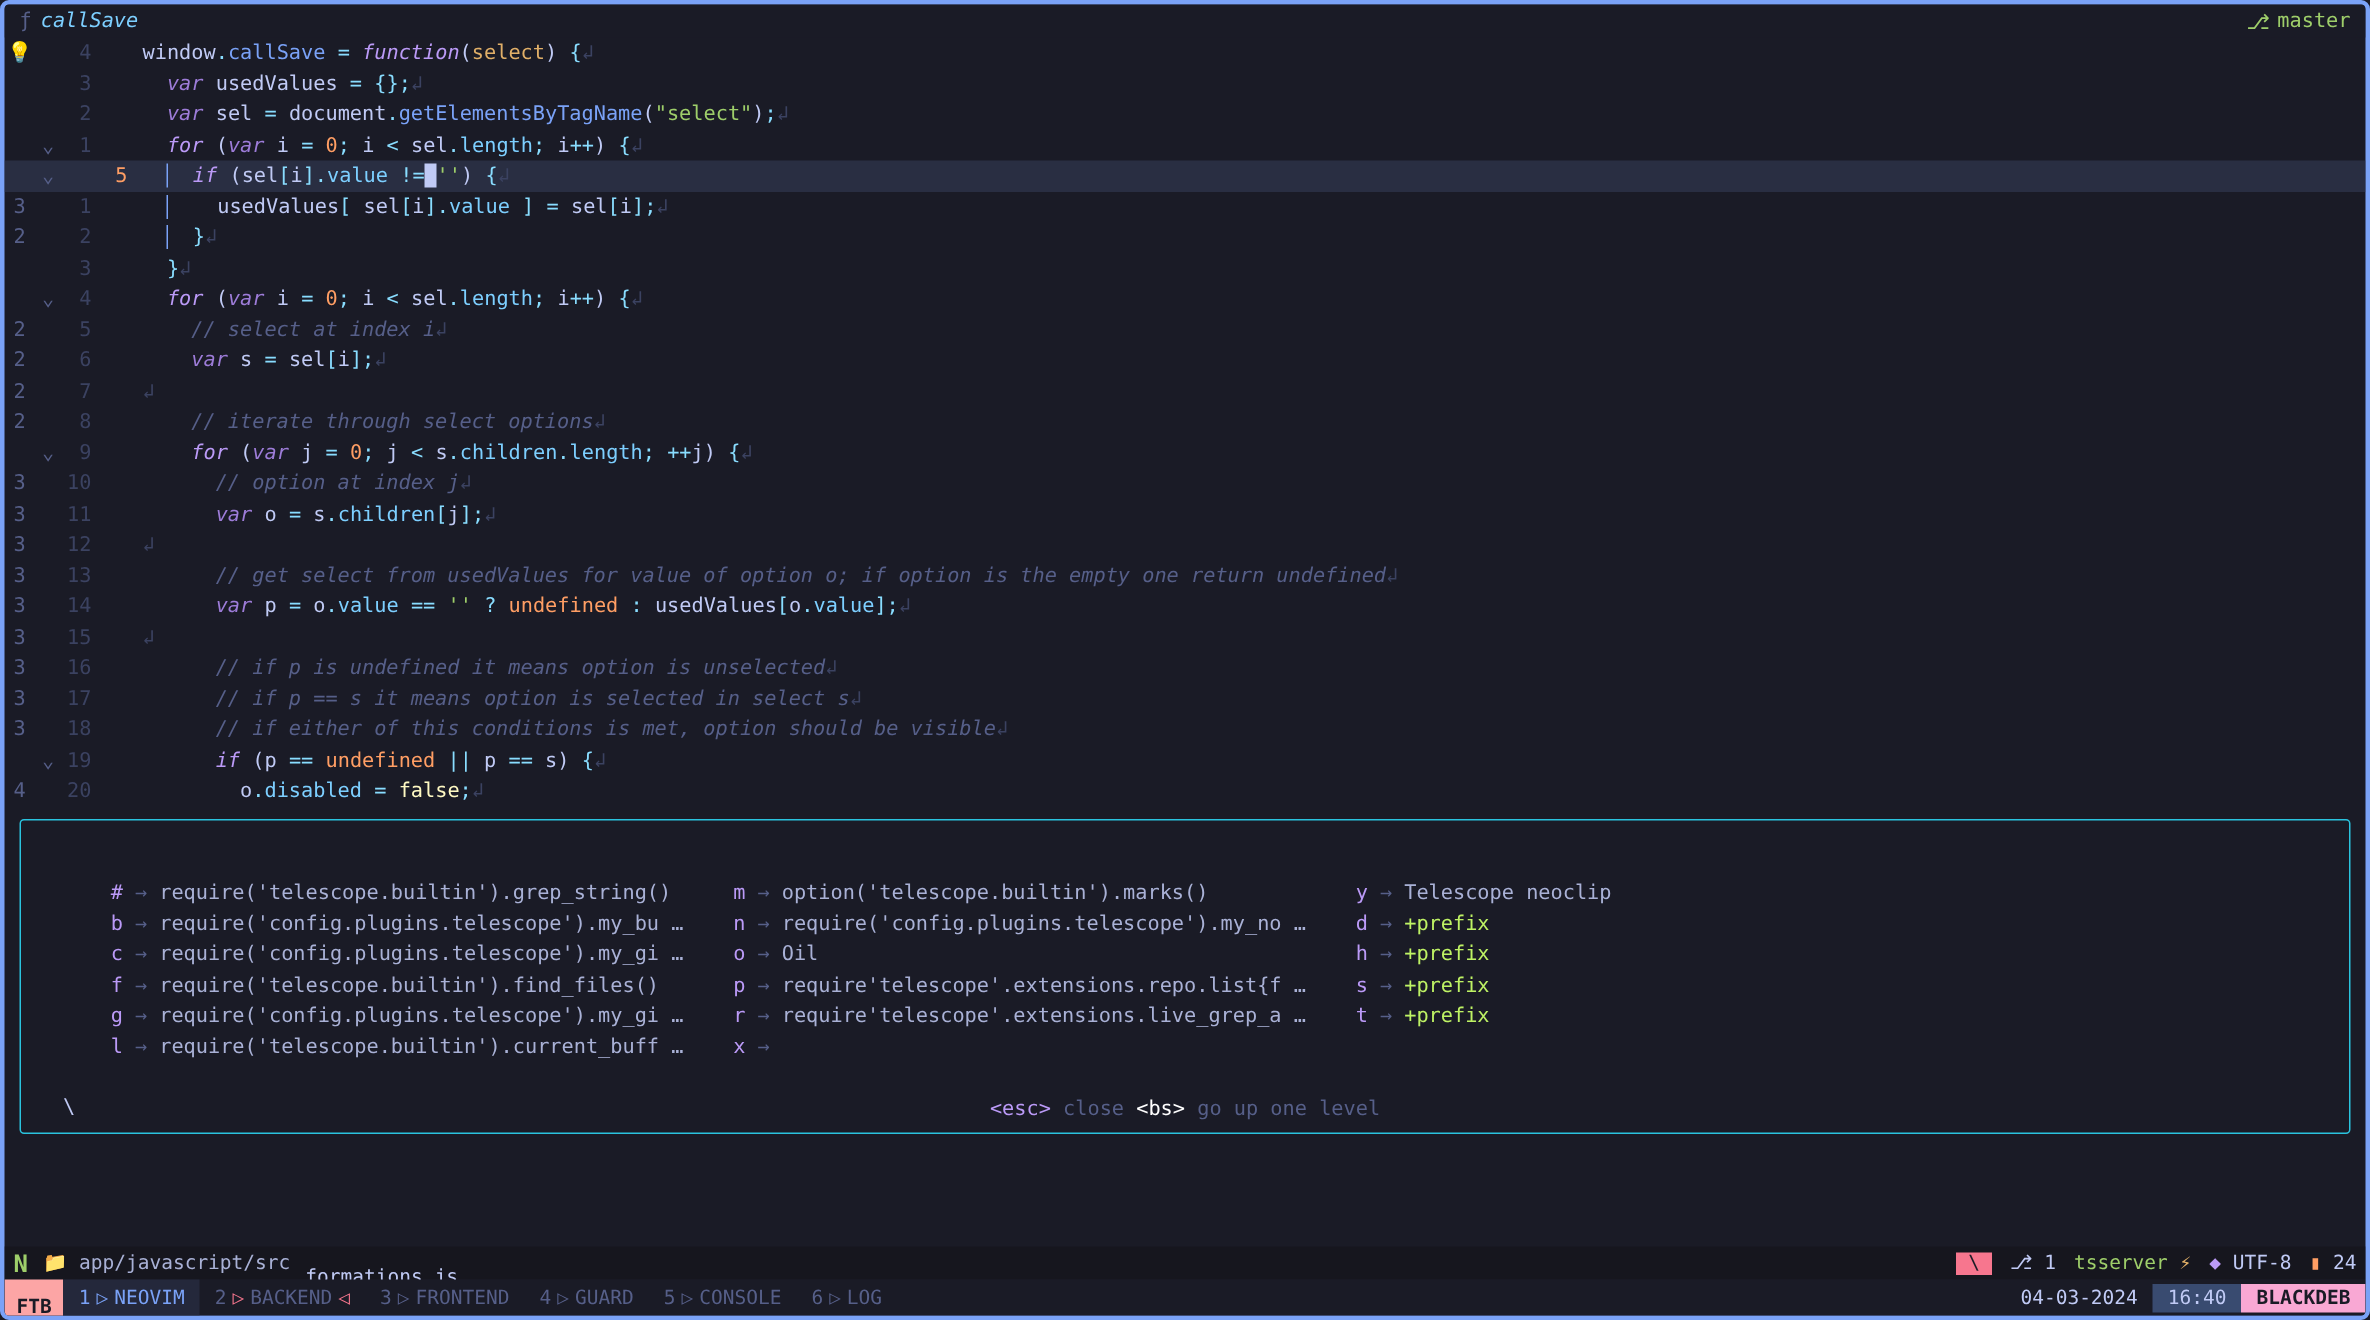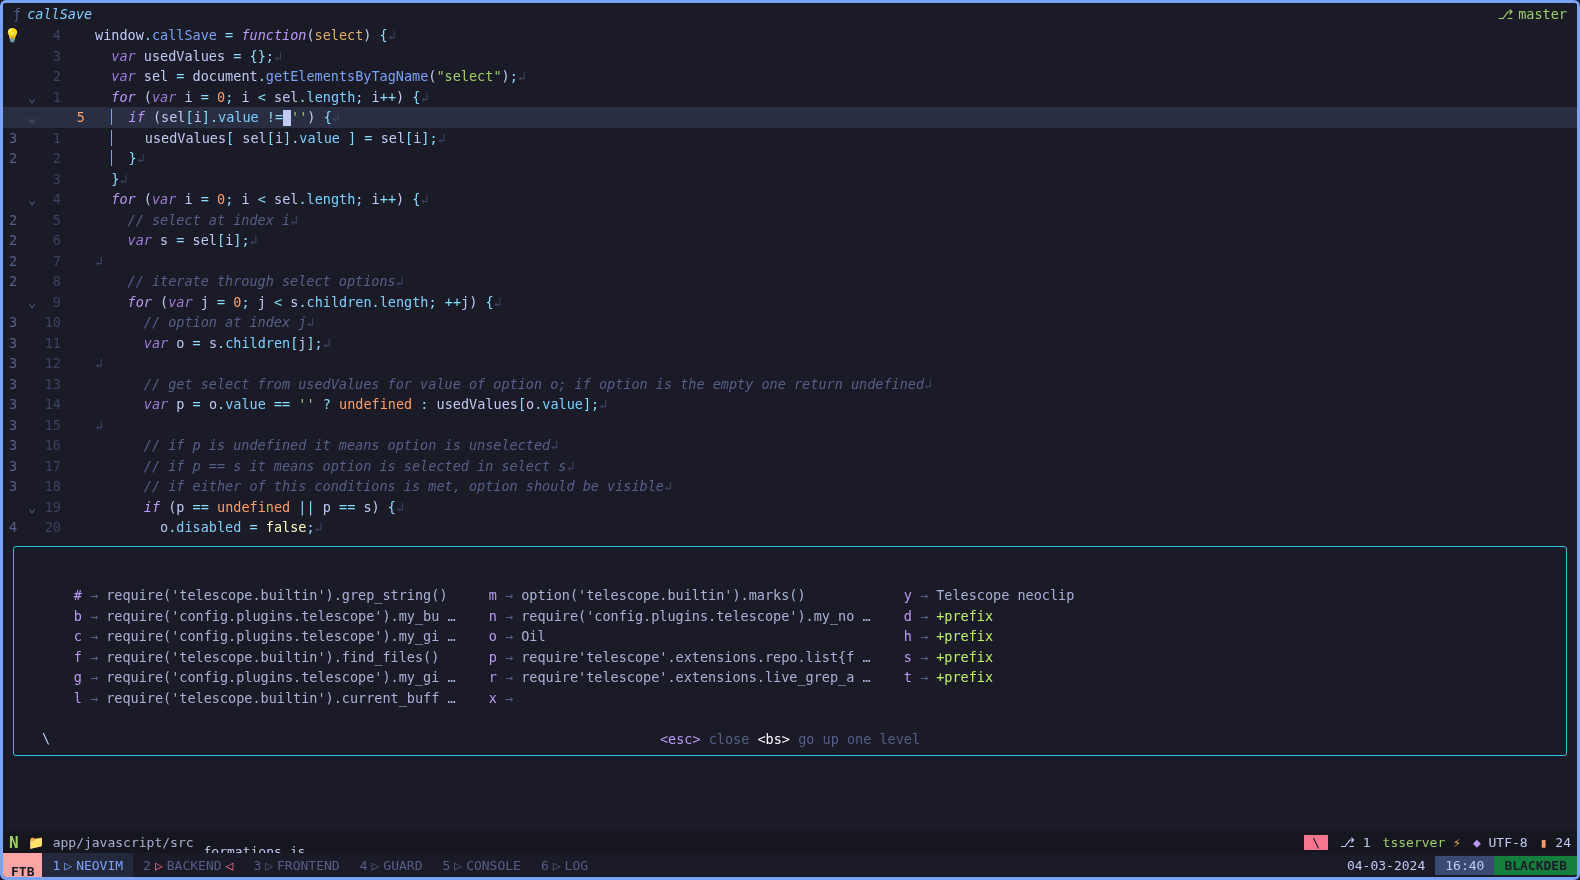--- a/index.html
+++ b/index.html
@@ -135,21 +135,21 @@
 .tab-item { padding: 2px 10px; color: #565f89; display:flex; align-items:center; gap:4px; }
 .tab-item.active { background: #24283b; color: #7aa2f7; }
 .tab-item.active .tab-num { color: #7aa2f7; }
 .tab-num { color: #565f89; }
 .tab-tri { color: #565f89; }
 .tab-item.active .tab-tri { color: #7aa2f7; }
 .tab-record { color: #f7768e; }
 .tabline-right { margin-left: auto; display:flex; align-items:center; }
 .tl-date { color:#c0caf5; padding: 0 10px; }
 .tl-time { background: #394b70; color:#c0caf5; padding: 2px 10px; }
-.tl-host { background: #15803d; color:#1a1b26; padding: 2px 10px; font-weight:bold; }
+.tl-host { background: #f9a8d4; color:#1a1b26; padding: 2px 10px; font-weight:bold; }
 </style>
 </head>
 <body>
 
 <div class="winbar">
   <div class="winbar-left">
     <span>ƒ</span>
     <span class="func">callSave</span>
   </div>
   <div class="winbar-right">

